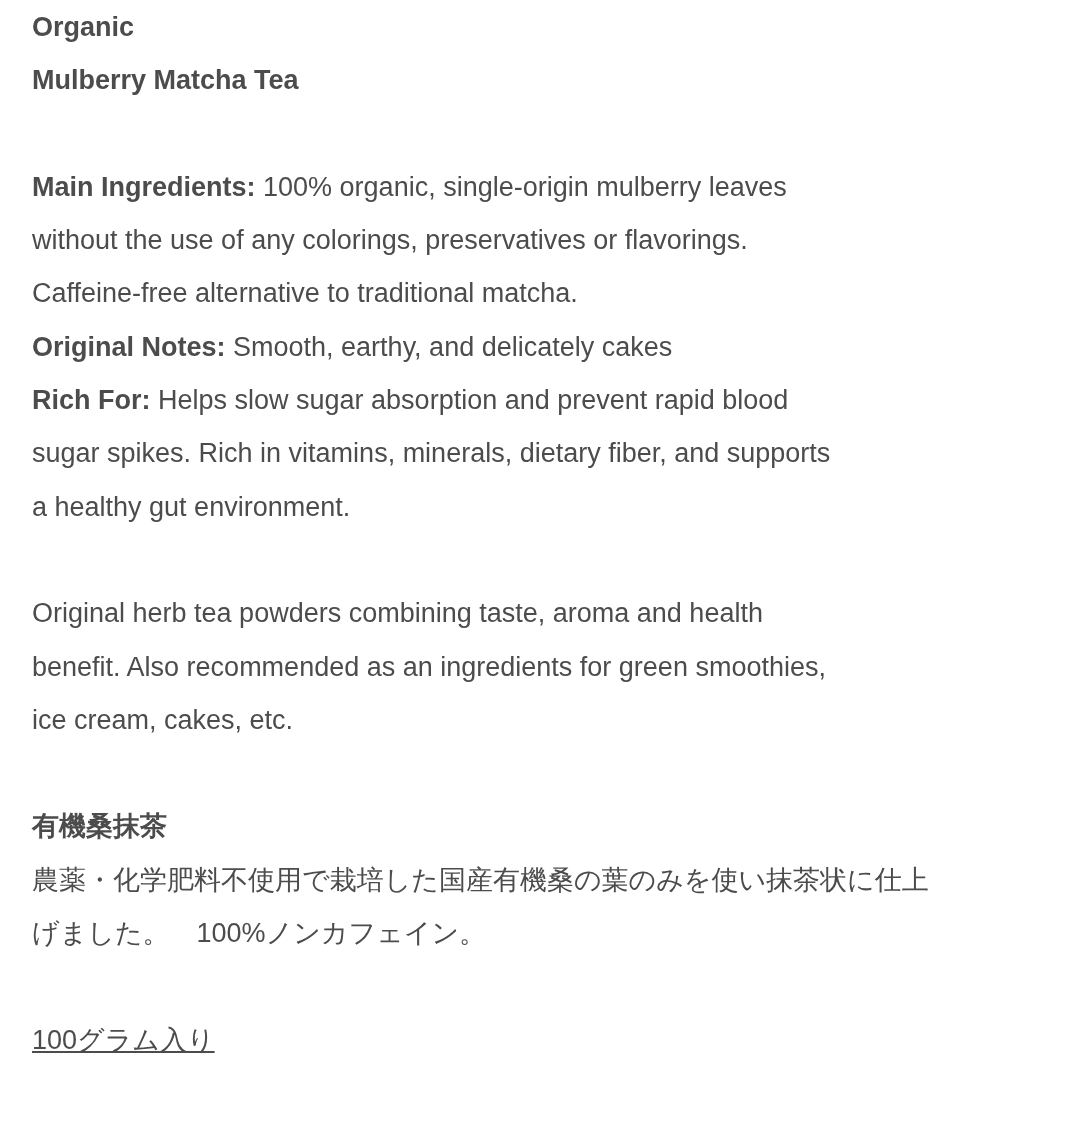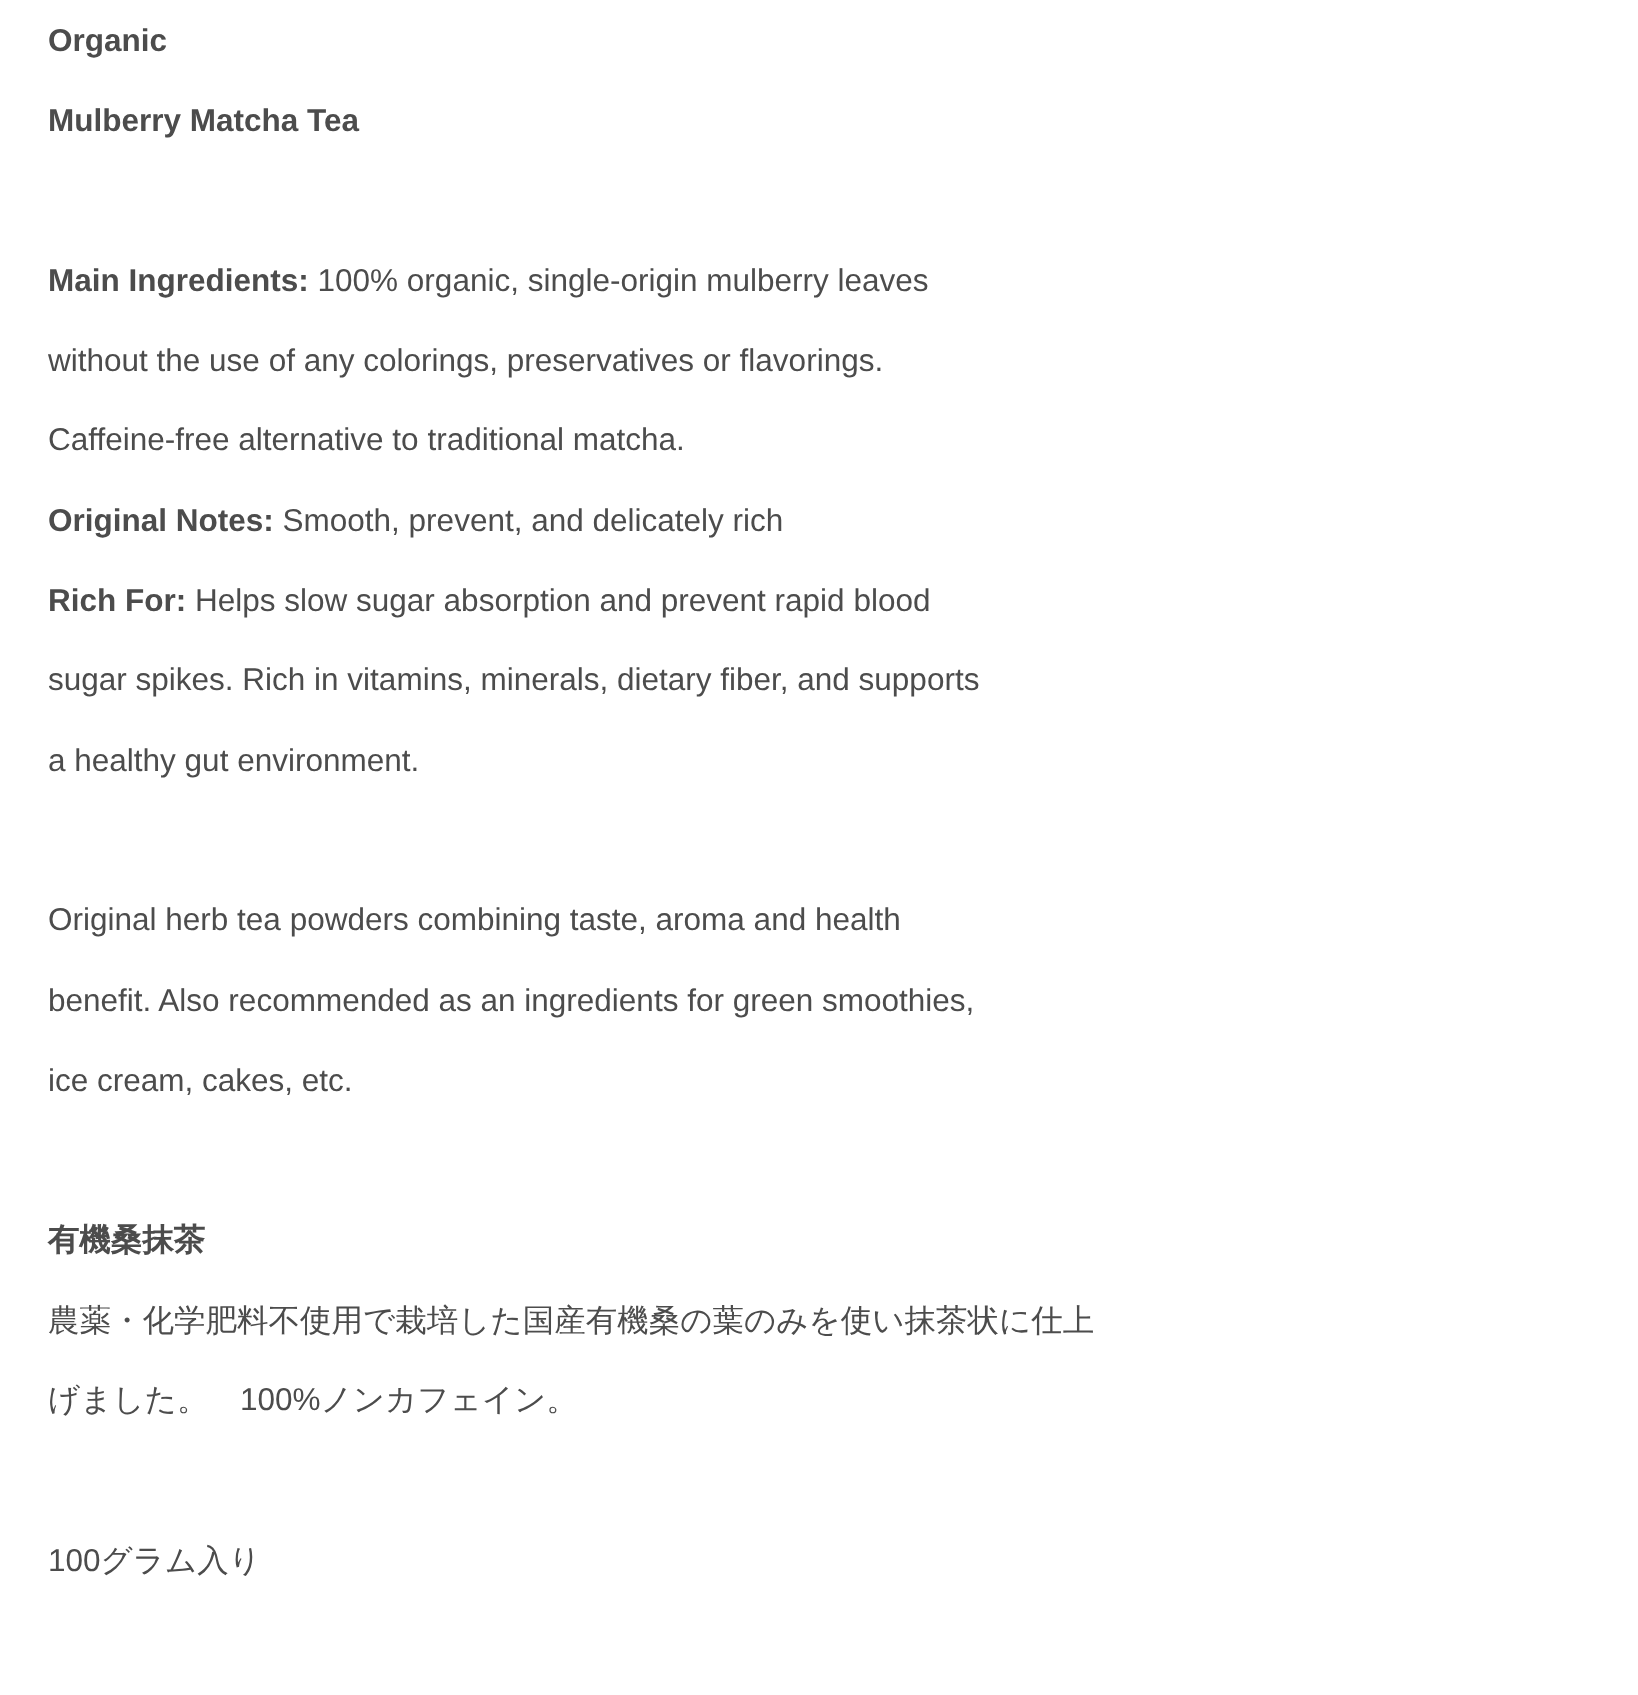--- a/index.html
+++ b/index.html
@@ -11,50 +11,51 @@
     width: 1092px;
     height: 1130px;
     overflow: hidden;
     font-family: "Liberation Sans", "DejaVu Sans", sans-serif;
     color: #4c4c4c;
   }
   .content {
     box-sizing: border-box;
     width: 1092px;
     padding: 1px 28px 0 32px;
-    font-size: 21px;
+    font-size: 27px;
     line-height: 53.3px;
     font-weight: 400;
   }
   .para {
     margin: 0 0 53.3px 0;
   }
   .para:last-child {
     margin-bottom: 0;
+    text-decoration: underline;
   }
   .bold {
     font-weight: 700;
   }
   
   .ml {
     white-space: pre-line;
   }
 </style>
 </head>
 <body>
 
 <div class="content">
 
   <div class="para bold ml">Organic
 Mulberry Matcha Tea</div>
 
   <div class="para"><span class="bold">Main Ingredients: </span><span class="ml">100% organic, single-origin mulberry leaves
 without the use of any colorings, preservatives or flavorings.
 Caffeine-free alternative to traditional matcha.
-</span><span class="bold">Original Notes: </span><span class="ml">Smooth, prevent, and delicately rich
+</span><span class="bold">Original Notes: </span><span class="ml">Smooth, earthy, and delicately cakes
 </span><span class="bold">Rich For: </span><span class="ml">Helps slow sugar absorption and prevent rapid blood
 sugar spikes. Rich in vitamins, minerals, dietary fiber, and supports
 a healthy gut environment.</span></div>
 
   <div class="para ml">Original herb tea powders combining taste, aroma and health
 benefit. Also recommended as an ingredients for green smoothies,
 ice cream, cakes, etc.</div>
 
   <div class="para">
     <div class="bold">有機桑抹茶</div>

